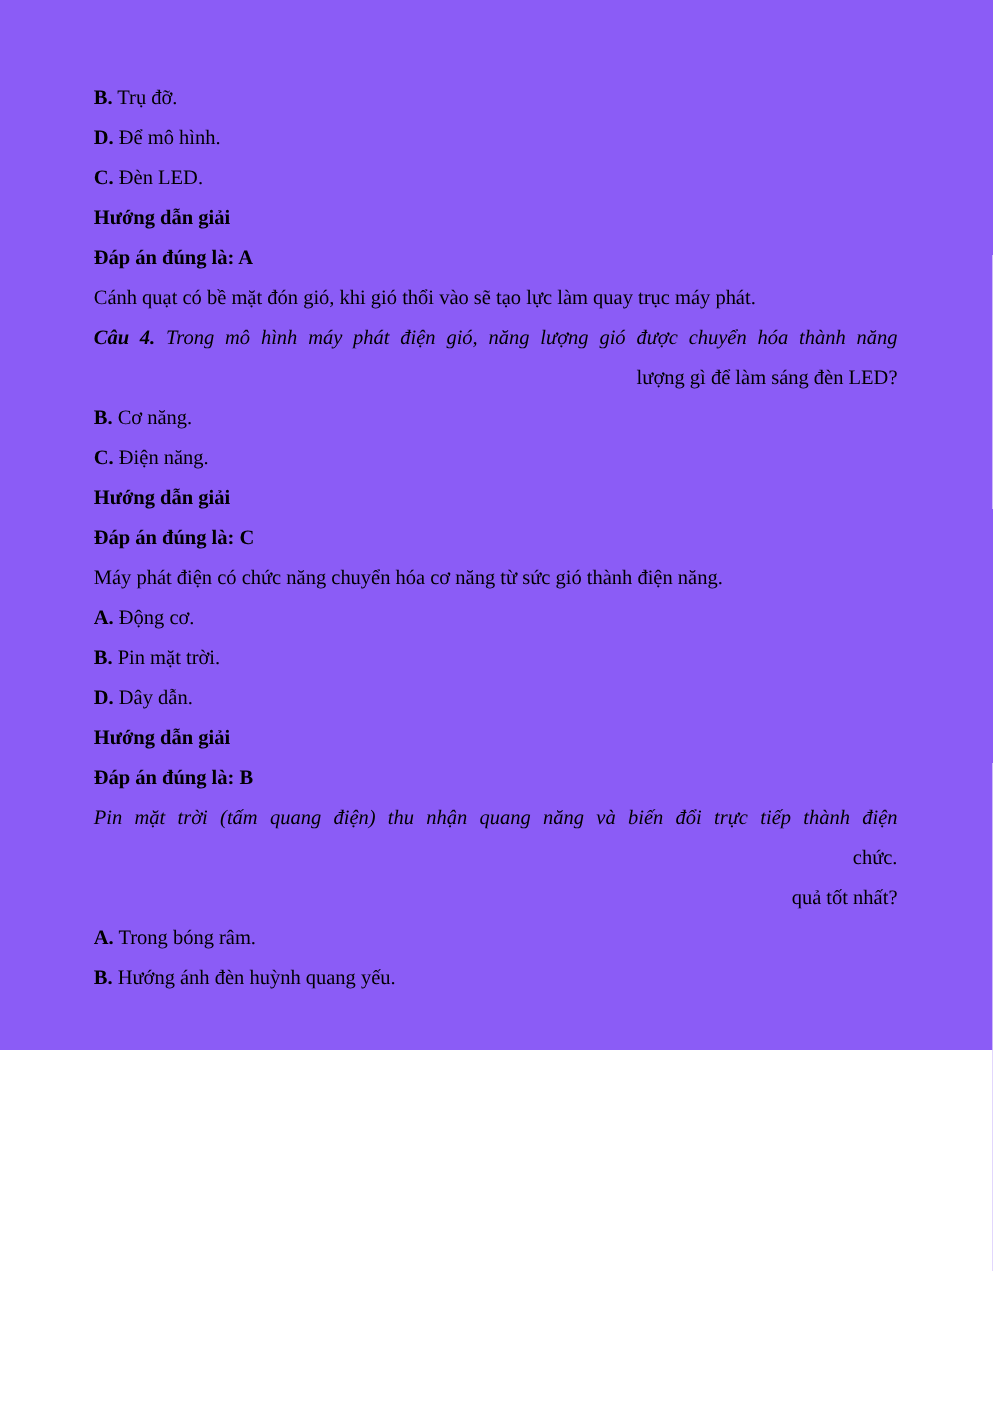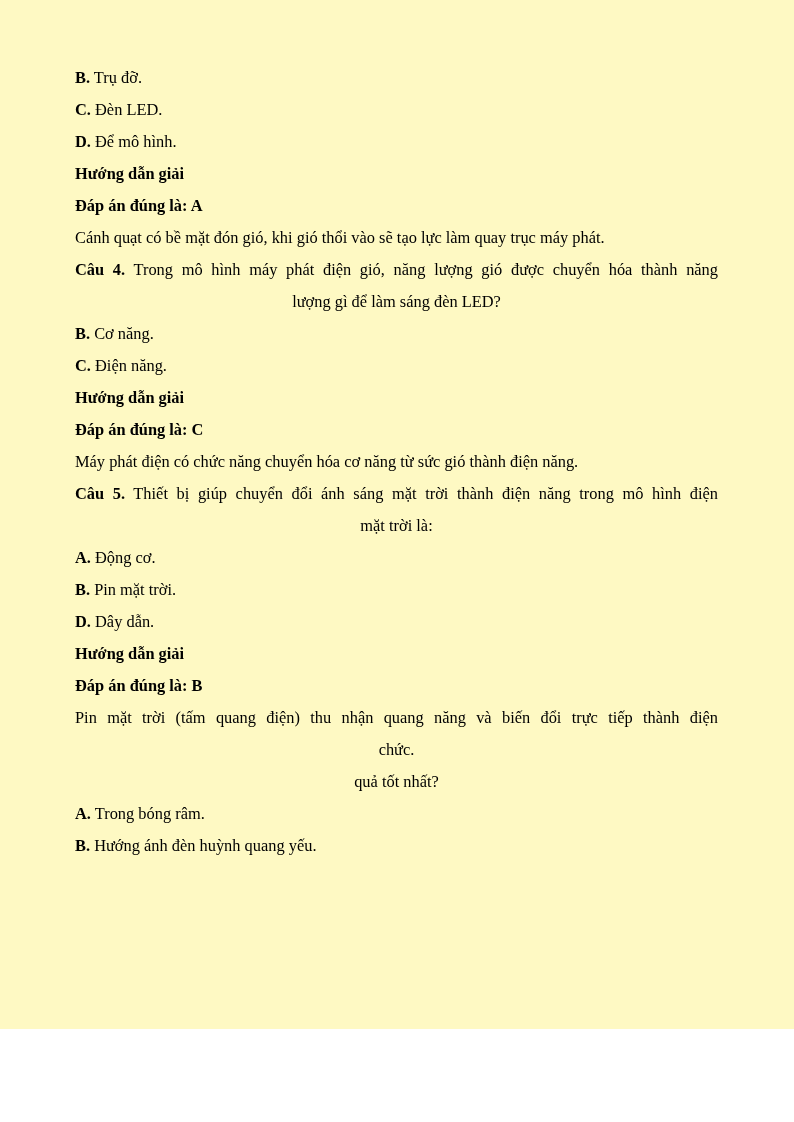--- a/index.html
+++ b/index.html
@@ -13,71 +13,70 @@
     height: 1122px;
     position: relative;
     overflow: hidden;
     font-family: "Liberation Serif", "DejaVu Serif", serif;
     color: #000000;
     -webkit-font-smoothing: antialiased;
   }
   .page {
     box-sizing: border-box;
     width: 794px;
-    height: 1029px;
+    height: 840px;
     padding: 62px 76px 0 75px;
-    background: #fef9c3;
+    background: #8b5cf6;
   }
   .doc-body {
     width: 643px;
   }
   
   .line {
     font-size: 16.4px;
     line-height: 32px;
     height: 32px;
     color: #000000;
     white-space: pre-wrap;
     text-align: left;
   }
   
   .line.justify {
     text-align: justify;
     text-align-last: justify;
+    font-style: italic;
   }
   .line.para-cont {
-    text-align: center;
+    text-align: right;
   }
   .bold {
     font-weight: bold;
   }
   .reg {
     font-weight: normal;
   }
 </style>
 </head>
 <body>
 
 <div class="page">
   <div class="doc-body" id="doc-body">
       <div class="line"><span class="bold">B.</span><span class="reg"> Trụ đỡ.</span></div>
+      <div class="line"><span class="bold">D.</span><span class="reg"> Để mô hình.</span></div>
       <div class="line"><span class="bold">C.</span><span class="reg"> Đèn LED.</span></div>
-      <div class="line"><span class="bold">D.</span><span class="reg"> Để mô hình.</span></div>
       <div class="line"><span class="bold">Hướng dẫn giải</span></div>
       <div class="line"><span class="bold">Đáp án đúng là: A</span></div>
       <div class="line"><span class="reg">Cánh quạt có bề mặt đón gió, khi gió thổi vào sẽ tạo lực làm quay trục máy phát.</span></div>
       <div class="line justify"><span class="bold">Câu 4.</span><span class="reg"> Trong mô hình máy phát điện gió, năng lượng gió được chuyển hóa thành năng</span></div>
       <div class="line para-cont"><span class="reg">lượng gì để làm sáng đèn LED?</span></div>
       <div class="line"><span class="bold">B.</span><span class="reg"> Cơ năng.</span></div>
       <div class="line"><span class="bold">C.</span><span class="reg"> Điện năng.</span></div>
       <div class="line"><span class="bold">Hướng dẫn giải</span></div>
       <div class="line"><span class="bold">Đáp án đúng là: C</span></div>
       <div class="line"><span class="reg">Máy phát điện có chức năng chuyển hóa cơ năng từ sức gió thành điện năng.</span></div>
-      <div class="line justify"><span class="bold">Câu 5.</span><span class="reg"> Thiết bị giúp chuyển đổi ánh sáng mặt trời thành điện năng trong mô hình điện</span></div>
-      <div class="line para-cont"><span class="reg">mặt trời là:</span></div>
       <div class="line"><span class="bold">A.</span><span class="reg"> Động cơ.</span></div>
       <div class="line"><span class="bold">B.</span><span class="reg"> Pin mặt trời.</span></div>
       <div class="line"><span class="bold">D.</span><span class="reg"> Dây dẫn.</span></div>
       <div class="line"><span class="bold">Hướng dẫn giải</span></div>
       <div class="line"><span class="bold">Đáp án đúng là: B</span></div>
       <div class="line justify"><span class="reg">Pin mặt trời (tấm quang điện) thu nhận quang năng và biến đổi trực tiếp thành điện</span></div>
       <div class="line para-cont"><span class="reg">chức.</span></div>
       <div class="line para-cont"><span class="reg">quả tốt nhất?</span></div>
       <div class="line"><span class="bold">A.</span><span class="reg"> Trong bóng râm.</span></div>
       <div class="line"><span class="bold">B.</span><span class="reg"> Hướng ánh đèn huỳnh quang yếu.</span></div>

